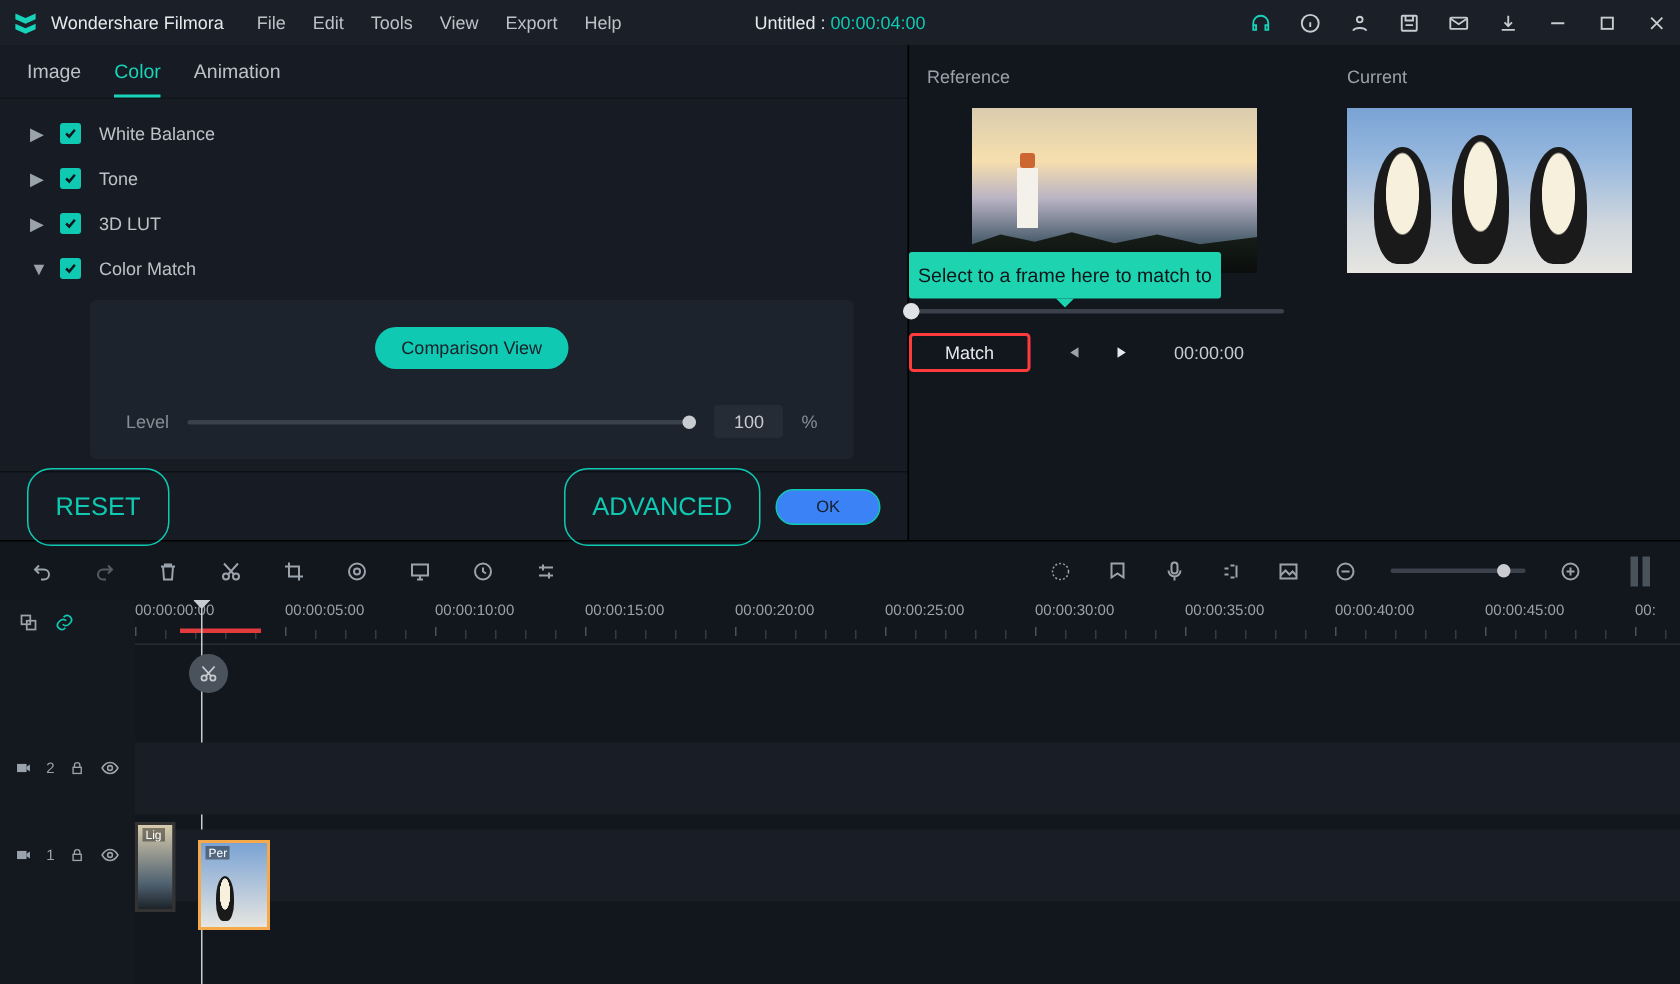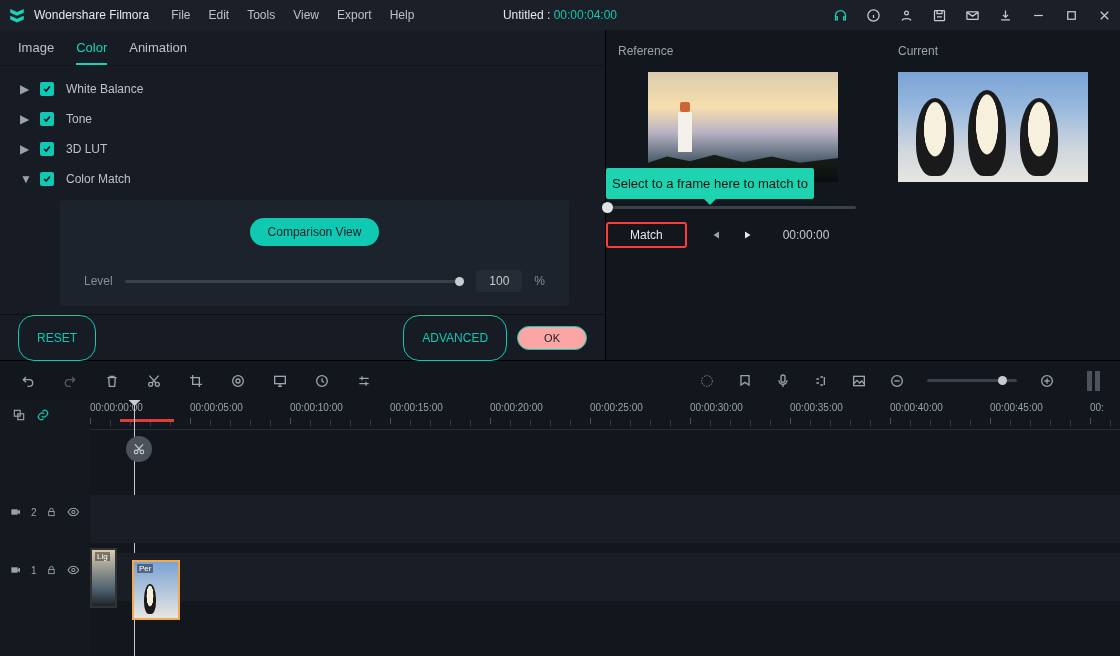--- a/index.html
+++ b/index.html
@@ -27,22 +27,22 @@
 .prop-row .chk svg { width: 10px; height: 10px; }
 
 .match-box { margin: 6px 20px 6px 44px; background: #1d232c; border-radius: 4px; padding: 18px 24px 14px 24px; }
 .comp-btn { display: block; margin: 0 auto 24px auto; background: #0fc9b3; color: #1a1f28; border: none; border-radius: 18px; padding: 7px 18px; font-size: 12px; font-weight: 500; }
 .level-row { display: flex; align-items: center; gap: 12px; color: #868e96; font-size: 12px; }
 .level-row .slider { flex: 1; height: 3px; background: #3a414b; border-radius: 2px; position: relative; }
 .level-row .slider .knob { position: absolute; right: 0; top: -3px; width: 9px; height: 9px; background: #c8ccd0; border-radius: 50%; }
 .level-row .numbox { width: 46px; height: 22px; background: #252c36; border-radius: 3px; display: flex; align-items: center; justify-content: center; color: #c8ccd0; }
 
 .panel-footer { height: 46px; display: flex; align-items: center; padding: 0 18px; gap: 10px; border-top: 1px solid #0c0f14; }
-.btn-out { border: 1.5px solid #0fc9b3; background: transparent; color: #0fc9b3; border-radius: 16px; padding: 15px 18px; font-size: 12px; font-weight: 500; }
-.btn-fill { border: 1px solid #0fc9b3; background: #fca5a5; color: #1a1f28; border-radius: 16px; padding: 5px 26px; font-size: 11px; font-weight: 500; }
+.btn-out { border: 1.5px solid #0fc9b3; background: transparent; color: #0fc9b3; border-radius: 16px; padding: 15px 18px; font-size: 17px; font-weight: 500; }
+.btn-fill { border: 1px solid #0fc9b3; background: #3b82f6; color: #1a1f28; border-radius: 16px; padding: 5px 26px; font-size: 11px; font-weight: 500; }
 .panel-footer .spacer { flex: 1; }
 
 .right-panel { flex: 1; background: #12161d; border-left: 1px solid #000; padding: 14px 12px; display: flex; gap: 30px; position: relative; }
 .ref-col, .cur-col { display: flex; flex-direction: column; }
 .ref-col { width: 250px; }
 .cur-col { flex: 1; }
 .col-title { color: #9aa3ab; font-size: 12px; margin-bottom: 14px; }
 .ref-img, .cur-img { width: 190px; height: 110px; background: #222; position: relative; overflow: hidden; }
 .ref-img { margin-left: 30px; }
 

